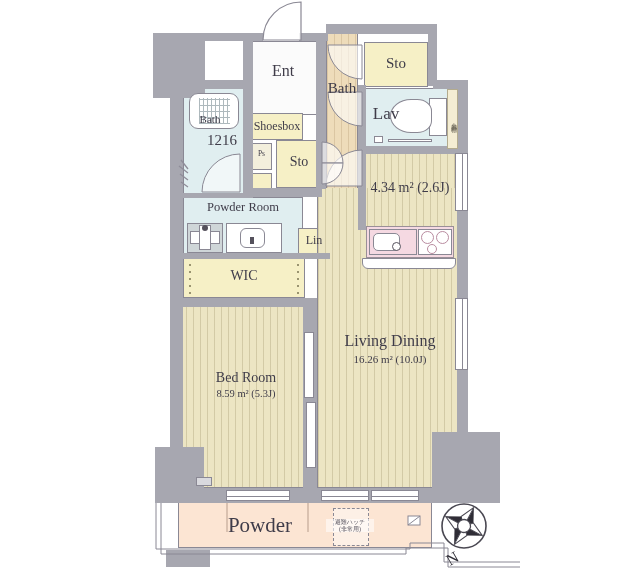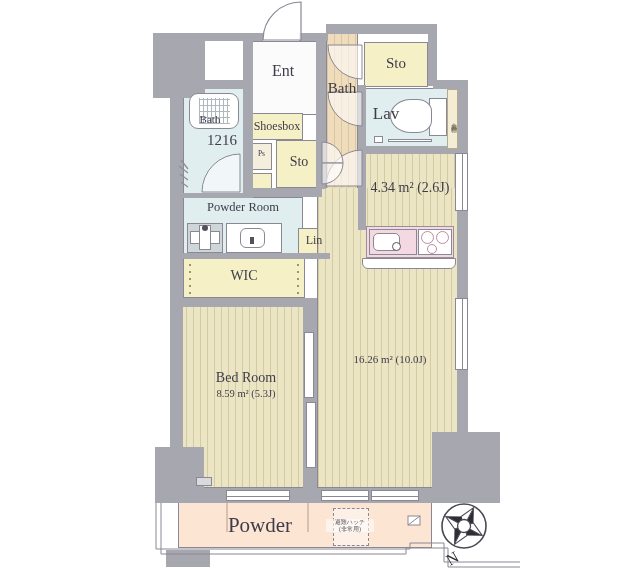--- a/index.html
+++ b/index.html
@@ -183,16 +183,17 @@
   <div class="lbl" style="left:184px;top:113px;width:52px;font-size:11px;">Bath</div>
   <div class="lbl" style="left:196px;top:132px;width:52px;font-size:15px;">1216</div>
   <div class="lbl" style="left:252px;top:120px;width:50px;font-size:12px;">Shoesbox</div>
   <div class="lbl" style="left:253px;top:150px;width:17px;font-size:7.5px;">Ps</div>
   <div class="lbl" style="left:279px;top:154px;width:40px;font-size:14px;">Sto</div>
   <div class="lbl" style="left:186px;top:200px;width:114px;font-size:12.5px;">Powder Room</div>
   <div class="lbl" style="left:300px;top:234px;width:28px;font-size:12px;">Lin</div>
   <div class="lbl" style="left:209px;top:268px;width:70px;font-size:14px;">WIC</div>
   <div class="lbl" style="left:186px;top:370px;width:120px;font-size:14px;">Bed Room</div>
   <div class="lbl" style="left:186px;top:388px;width:120px;font-size:10.5px;">8.59 m² (5.3J)</div>
+  <div class="lbl" style="left:330px;top:332px;width:120px;font-size:16px;">Living Dining</div>
   <div class="lbl" style="left:330px;top:353px;width:120px;font-size:11px;">16.26 m² (10.0J)</div>
   <div class="lbl" style="left:202px;top:513px;width:116px;font-size:21px;">Powder</div>
 
 </div>
 
 </body></html>

